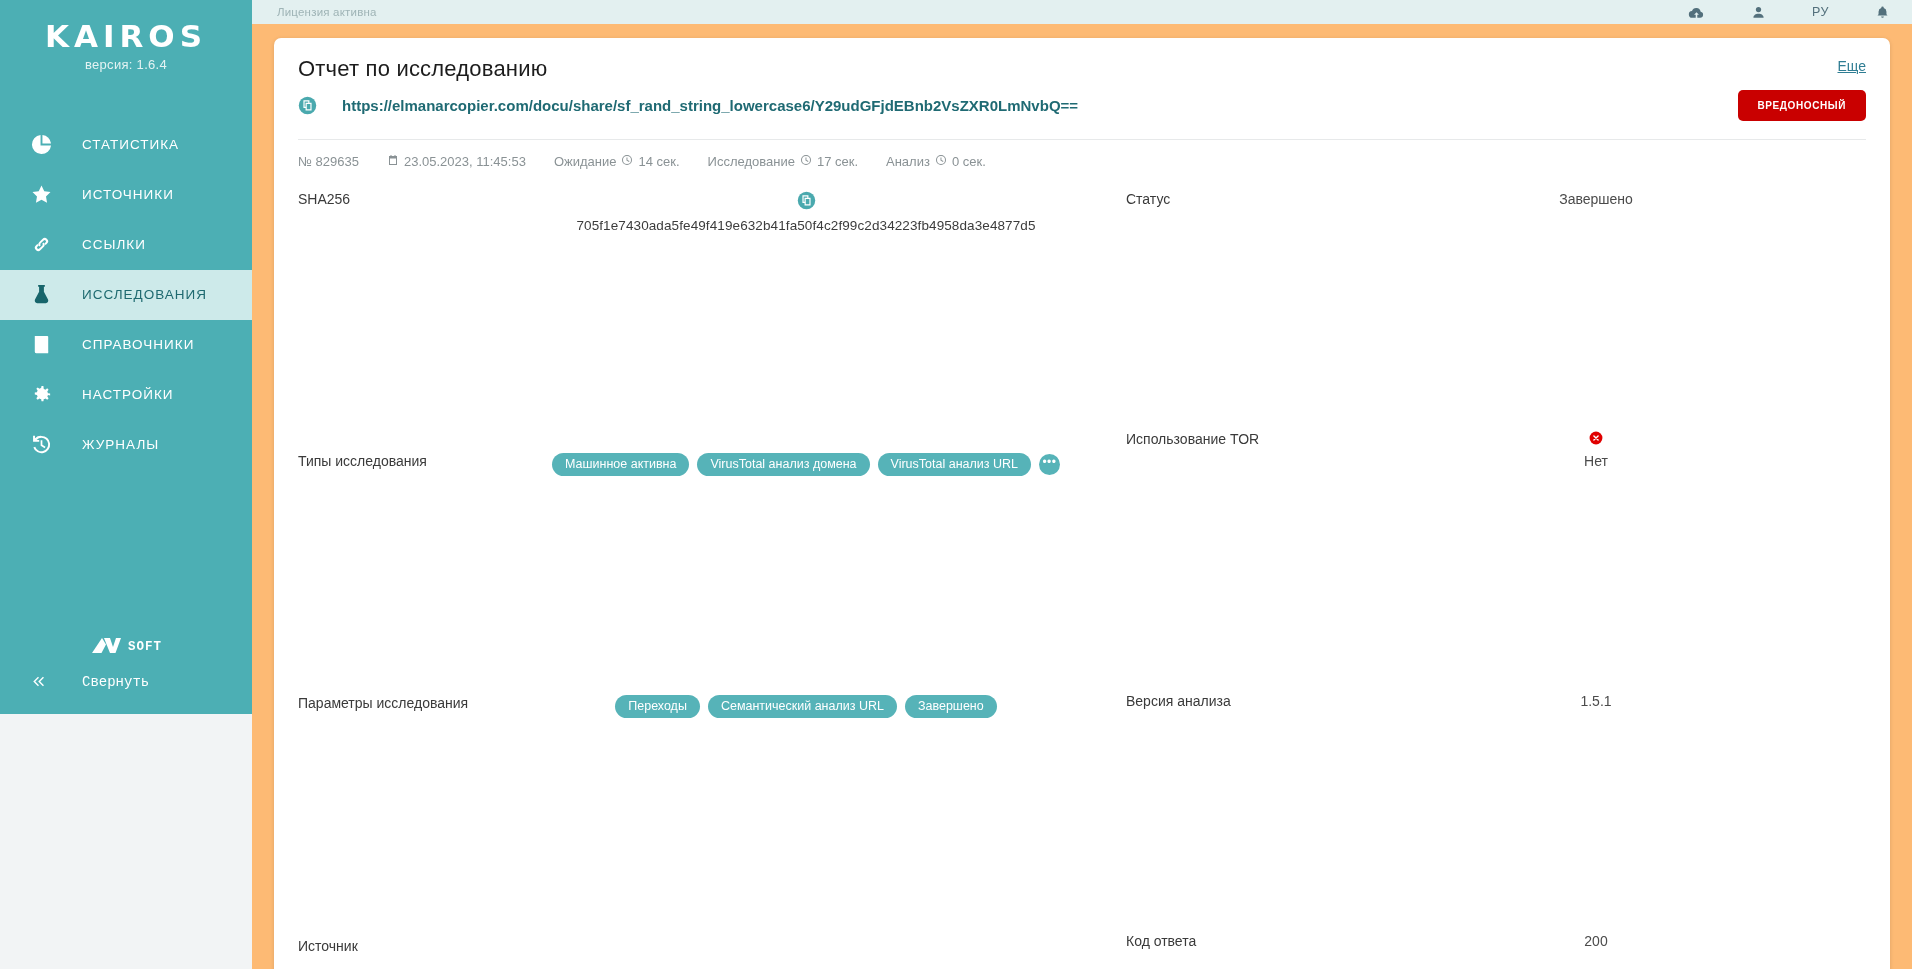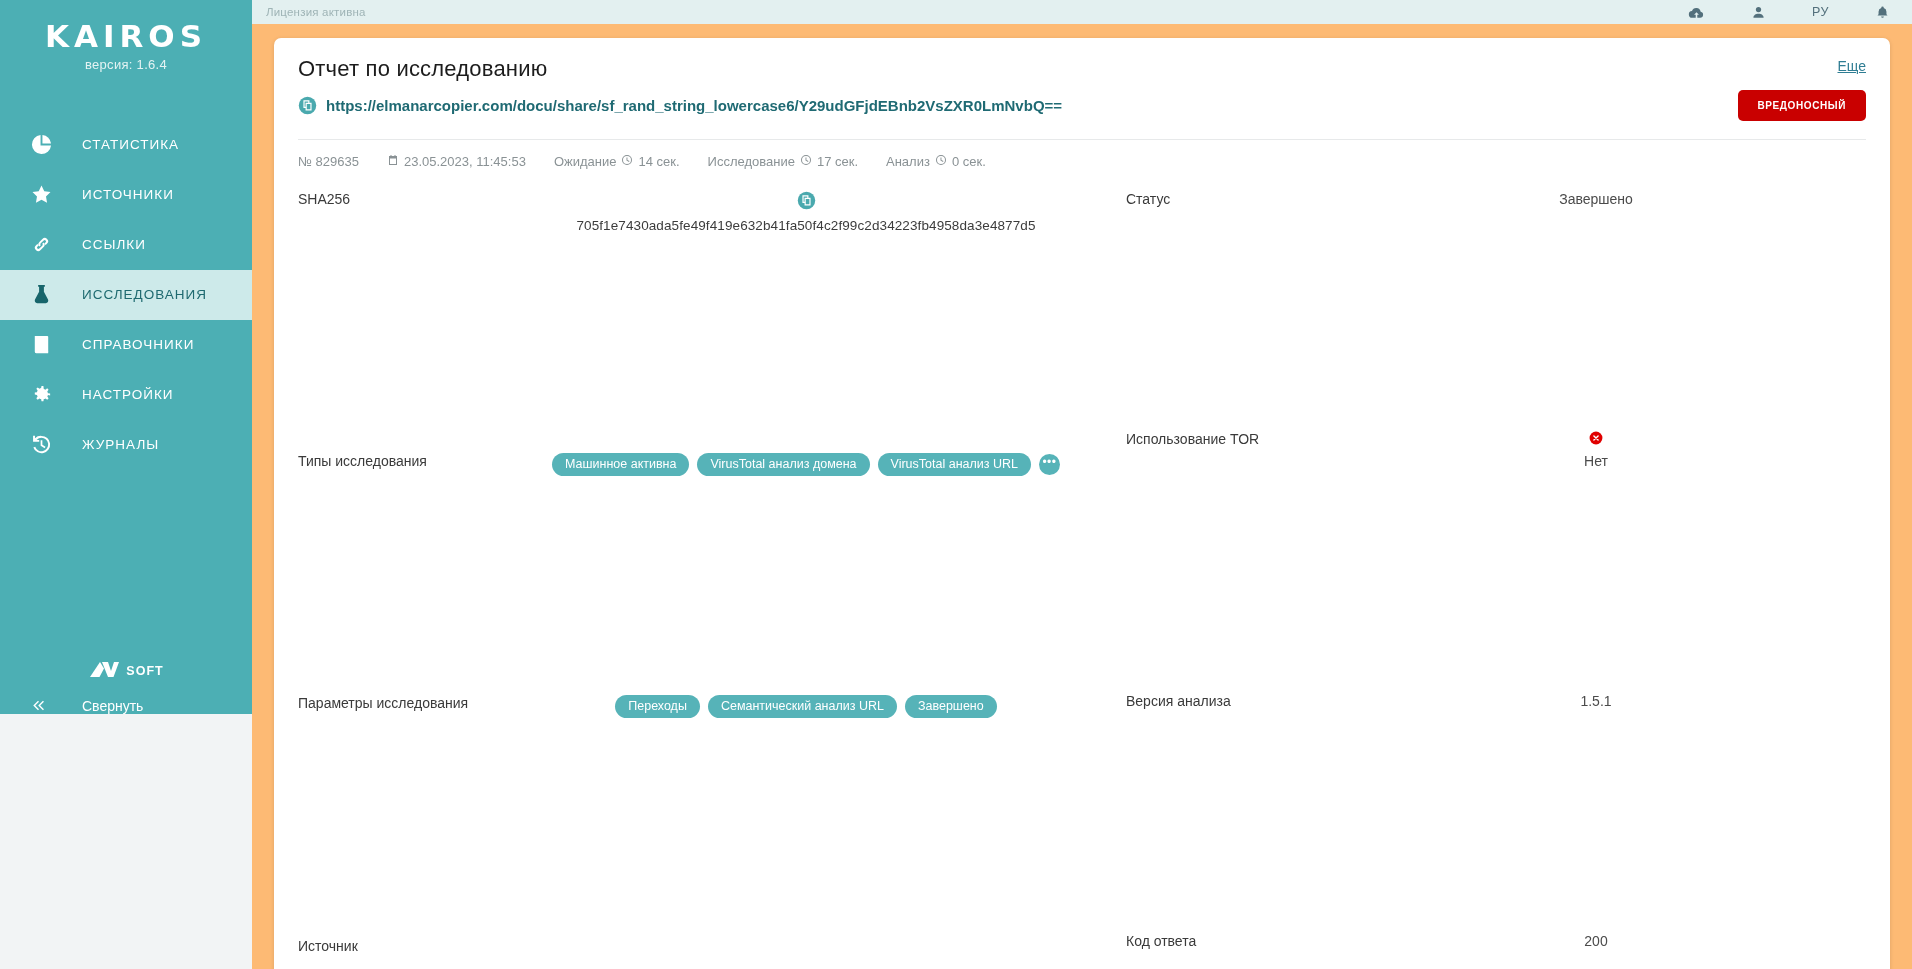--- a/index.html
+++ b/index.html
@@ -32,21 +32,21 @@
     display: flex; align-items: center; gap: 0;
     height: 50px; padding-left: 30px;
     color: #ffffff; font-size: 13.5px; letter-spacing: 1px;
     cursor: pointer; text-transform: uppercase;
   }
   .nav-item .nav-ico { width: 52px; flex: 0 0 52px; display: flex; align-items: center; }
   .nav-item .nav-ico svg { fill: #ffffff; }
   .nav-item.active { background: #cdeaea; color: #1e6a70; }
   .nav-item.active .nav-ico svg { fill: #17656b; }
 
-  .side-bottom { margin-top: auto; padding-bottom: 0; }
+  .side-bottom { margin-top: auto; padding-bottom: 24px; font-family: Liberation Mono, monospace; }
   .avsoft-logo {
     display: flex; align-items: flex-end; justify-content: center;
     gap: 2px; margin-bottom: 18px;
   }
   .avsoft-mark { display: block; }
   .avsoft-word { font-size: 12.5px; letter-spacing: 1px; color: #fff; font-weight: 600; padding-bottom: 1px;}
   .collapse {
     display: flex; align-items: center; padding-left: 30px;
     color: #fff; font-size: 14px; cursor: pointer;
   }
@@ -54,21 +54,21 @@
 
   
   .right { flex: 1 1 auto; height: 969px; display: flex; flex-direction: column; min-width: 0; }
 
   .topbar {
     height: 24px; flex: 0 0 24px;
     background: #e3f0f0;
     display: flex; align-items: center;
     padding: 0 22px 0 14px;
   }
-  .lic { font-size: 11.5px; color: #9fb4b6; letter-spacing: .2px; }
+  .lic { font-size: 11.5px; color: #9fb4b6; letter-spacing: .2px; margin-left: 11px; }
   .top-actions { margin-left: auto; display: flex; align-items: center; gap: 46px; }
   .top-actions .tico { display: flex; align-items: center; cursor: pointer; }
   .top-actions svg { fill: #53707c; }
   .lang { font-size: 12.5px; color: #53707c; cursor: pointer; letter-spacing: .5px;}
 
   .content {
     flex: 1 1 auto; overflow: hidden;
     padding: 14px 22px 0 22px;
     background: #fdba74;
   }
@@ -76,21 +76,21 @@
   .card {
     background: #ffffff; border-radius: 7px;
     box-shadow: 0 1px 4px rgba(0,0,0,.13);
   }
 
   
   .report { padding: 18px 24px 22px 24px; position: relative; }
   .rep-head { display: flex; align-items: flex-start; }
   .rep-headleft { min-width: 0; flex: 1 1 auto; }
   .rep-title { font-size: 22px; color: #1c1c1c; font-weight: 400; letter-spacing: .2px; }
-  .rep-urlrow { display: flex; align-items: center; gap: 9px; margin-top: 14px; }
+  .rep-urlrow { display: flex; align-items: center; gap: 25px; margin-top: 14px; }
   .url-text {
     font-size: 15px; font-weight: 700; color: #1f6a73;
     white-space: nowrap; overflow: hidden; text-overflow: ellipsis;
   }
   .rep-headright { flex: 0 0 auto; text-align: right; padding-left: 22px; padding-top: 2px; }
   .more-link { font-size: 14px; color: #2f7d93; text-decoration: underline; cursor: pointer; }
   .verdict {
     margin-top: 16px; display: inline-block;
     background: #c90000; color: #fff;
     font-size: 10px; font-weight: 700; letter-spacing: .6px;

